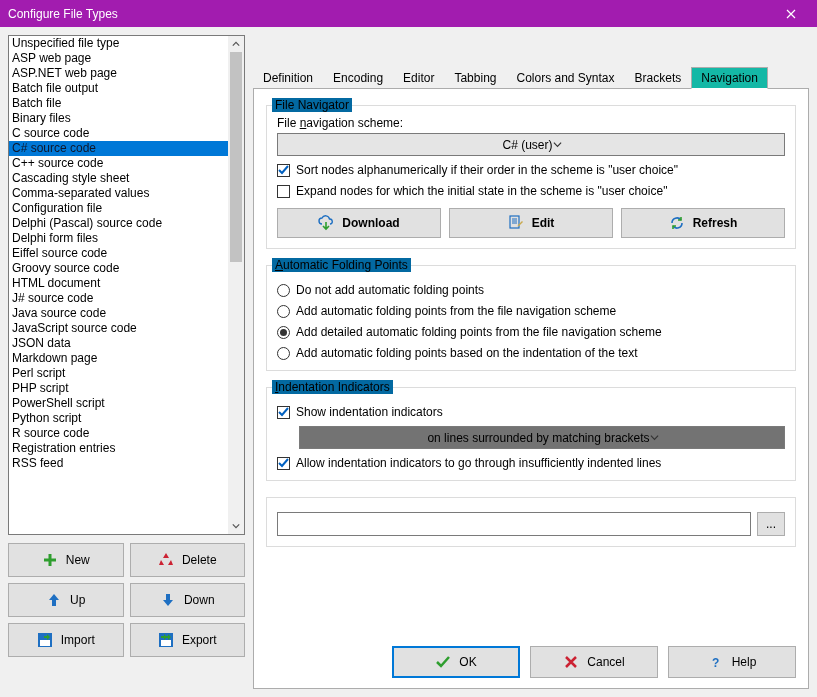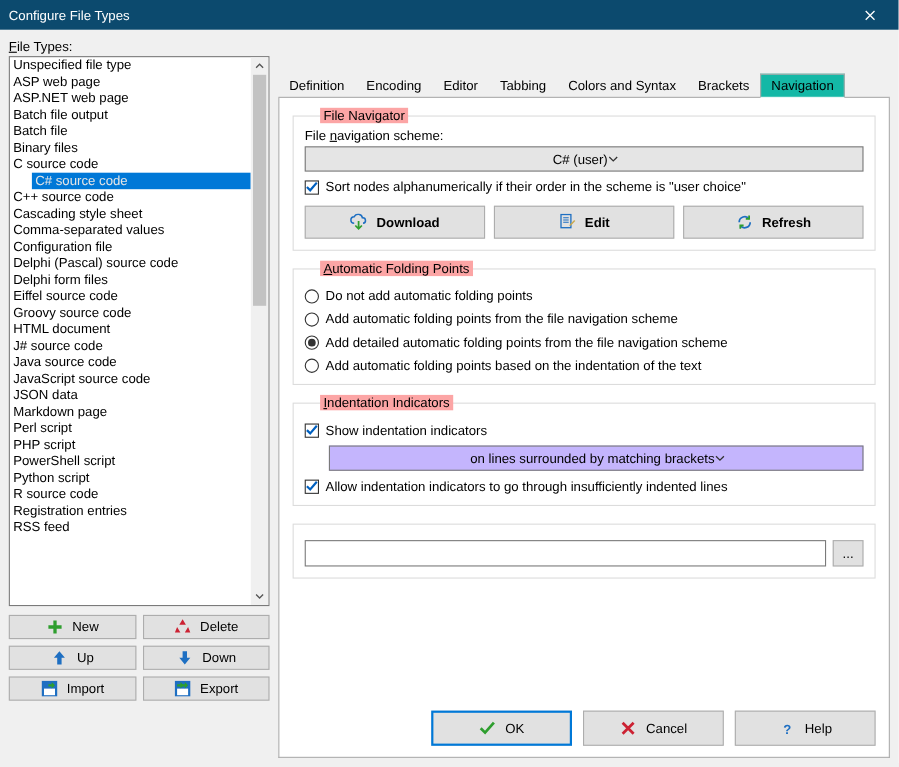--- a/index.html
+++ b/index.html
@@ -1,54 +1,54 @@
 <!DOCTYPE html>
 <html><head>
 <meta charset="utf-8">
 <style>
 * { box-sizing: border-box; margin: 0; padding: 0; font-family: "Segoe UI", Tahoma, sans-serif; font-size: 12px; }
 body { background: #f0f0f0; width: 817px; height: 697px; overflow: hidden; }
 
-.titlebar { background: #0c4a6e; color: #fff; height: 27px; display: flex; align-items: center; padding: 0 6px 0 8px; justify-content: space-between; }
+.titlebar { background: #a21caf; color: #fff; height: 27px; display: flex; align-items: center; padding: 0 6px 0 8px; justify-content: space-between; }
 .titlebar .title { font-size: 12px; }
 .titlebar .close { width: 40px; height: 22px; display:flex; align-items:center; justify-content:center; cursor: default; }
 
 .content { display: flex; height: calc(100% - 27px); padding: 8px; gap: 8px; }
 
 .left { width: 237px; display: flex; flex-direction: column; }
 .left .label { margin-bottom: 2px; }
 .left .label u { text-decoration: underline; }
 
 .listbox { border: 1px solid #7a7a7a; background: #fff; flex: 0 0 500px; position: relative; overflow: hidden; }
 .listbox .items { position: absolute; inset: 0 16px 0 0; overflow: hidden; }
 .listbox .item { padding: 0 3px; height: 15px; line-height: 15px; white-space: nowrap; cursor: default; }
-.listbox .item.selected { background: #0078d7; color: #e5e5e5; margin-left: 20px; }
+.listbox .item.selected { background: #0078d7; color: #0f172a; }
 .scrollbar { position: absolute; right: 0; top: 0; bottom: 0; width: 16px; background: #f0f0f0; }
 .scrollbar .thumb { position:absolute; left:2px; right:2px; top: 16px; height: 210px; background: #c2c2c2; }
 .scrollbar .arrow { position:absolute; left:0; right:0; height:16px; display:flex; align-items:center; justify-content:center; color:#555; }
 .scrollbar .arrow svg { width:8px; height:8px; }
 
 .btn-grid { display: grid; grid-template-columns: 1fr 1fr; gap: 6px; margin-top: 8px; }
-.btn { height: 22px; background: #e1e1e1; border: 1px solid #adadad; display: flex; align-items: center; justify-content: center; gap: 8px; cursor: default; }
+.btn { height: 34px; background: #e1e1e1; border: 1px solid #adadad; display: flex; align-items: center; justify-content: center; gap: 8px; cursor: default; }
 .btn svg { width: 16px; height: 16px; }
 
 .right { flex: 1; display: flex; flex-direction: column; margin-top: 31px; }
 
 .tabs { display: flex; border-bottom: 1px solid #acacac; position: relative; height: 23px; }
 .tab { padding: 3px 9px; border: 1px solid transparent; border-bottom: none; position: relative; top: 1px; cursor: default; }
 .tab.active { background: #14b8a6; border-color: #acacac; border-bottom: 1px solid #fff; z-index: 1; }
 
 .panel { flex: 1; background: #fff; border: 1px solid #acacac; border-top: none; padding: 10px 12px; display: flex; flex-direction: column; gap: 10px; }
 
 .group { border: 1px solid #dcdcdc; padding: 10px 10px 10px 10px; position: relative; margin-top: 6px; }
-.group .legend { position: absolute; top: -8px; left: 24px; background: #fca5a5; padding: 0 3px; }
+.group .legend { position: absolute; top: -8px; left: 5px; background: #0369a1; padding: 0 3px; }
 
 .flabel { margin-bottom: 3px; }
 .combo { height: 23px; border: 1px solid #7a7a7a; background: #e5e5e5; display: flex; align-items: center; justify-content: center; padding: 0 4px 0 6px; cursor: default; }
-.combo.white { background:#c4b5fd; }
+.combo.white { background:#737373; }
 .combo svg { width: 9px; height: 9px; }
 
 .check, .radio { display: flex; align-items: center; gap: 6px; margin-top: 7px; cursor: default; }
 .check:first-of-type { margin-top: 8px; }
 .check .box { width: 13px; height: 13px; border: 1px solid #333; display:flex; align-items:center; justify-content:center; background:#fff; flex-shrink:0; }
 .check .box svg { width:11px; height:11px; }
 .radio .circle { width: 13px; height: 13px; border: 1px solid #333; border-radius:50%; display:flex; align-items:center; justify-content:center; background:#fff; flex-shrink:0;}
 .radio .circle .dot { width:7px; height:7px; border-radius:50%; background:#333; }
 
 .btnrow3 { display: grid; grid-template-columns: 1fr 1fr 1fr; gap: 8px; margin-top: 10px; }
@@ -71,21 +71,20 @@
   <span class="title">Configure File Types</span>
   <span class="close">
     <svg viewBox="0 0 10 10" width="10" height="10">
         <path d="M1 1 L9 9 M9 1 L1 9" stroke="#fff" stroke-width="1.2"></path>
       </svg>
   </span>
 </div>
 
 <div class="content">
   <div class="left">
-    <div class="label"><span></span><u>F</u><span>ile Types:</span></div>
     <div class="listbox">
       <div class="items" id="ft-items">
           <div class="item">Unspecified file type</div>
           <div class="item">ASP web page</div>
           <div class="item">ASP.NET web page</div>
           <div class="item">Batch file output</div>
           <div class="item">Batch file</div>
           <div class="item">Binary files</div>
           <div class="item">C source code</div>
           <div class="item selected">C# source code</div>
@@ -191,20 +190,24 @@
             </svg>
         </div>
         <div class="check">
           <span class="box">
               <svg viewBox="0 0 11 11">
                 <path d="M1 5 L4 8 L10 1" fill="none" stroke="#0060c0" stroke-width="2"></path>
               </svg>
             </span>
           <span>Sort nodes alphanumerically if their order in the scheme is "user choice"</span>
         </div>
+        <div class="check">
+          <span class="box"></span>
+          <span>Expand nodes for which the initial state in the scheme is "user choice"</span>
+        </div>
         <div class="btnrow3">
           <div class="btn">
               <svg viewBox="0 0 16 16">
                 <path d="M4 9a3 3 0 0 1 0-6 4 4 0 0 1 7.5 1A2.5 2.5 0 0 1 12 9" fill="none" stroke="#1e6fc2" stroke-width="1.4"></path>
                 <path d="M8 7v6M5 11l3 3 3-3" fill="none" stroke="#2e9e2e" stroke-width="1.6"></path>
               </svg>
               <span>Download</span>
             </div>
           <div class="btn">
               <svg viewBox="0 0 16 16">

